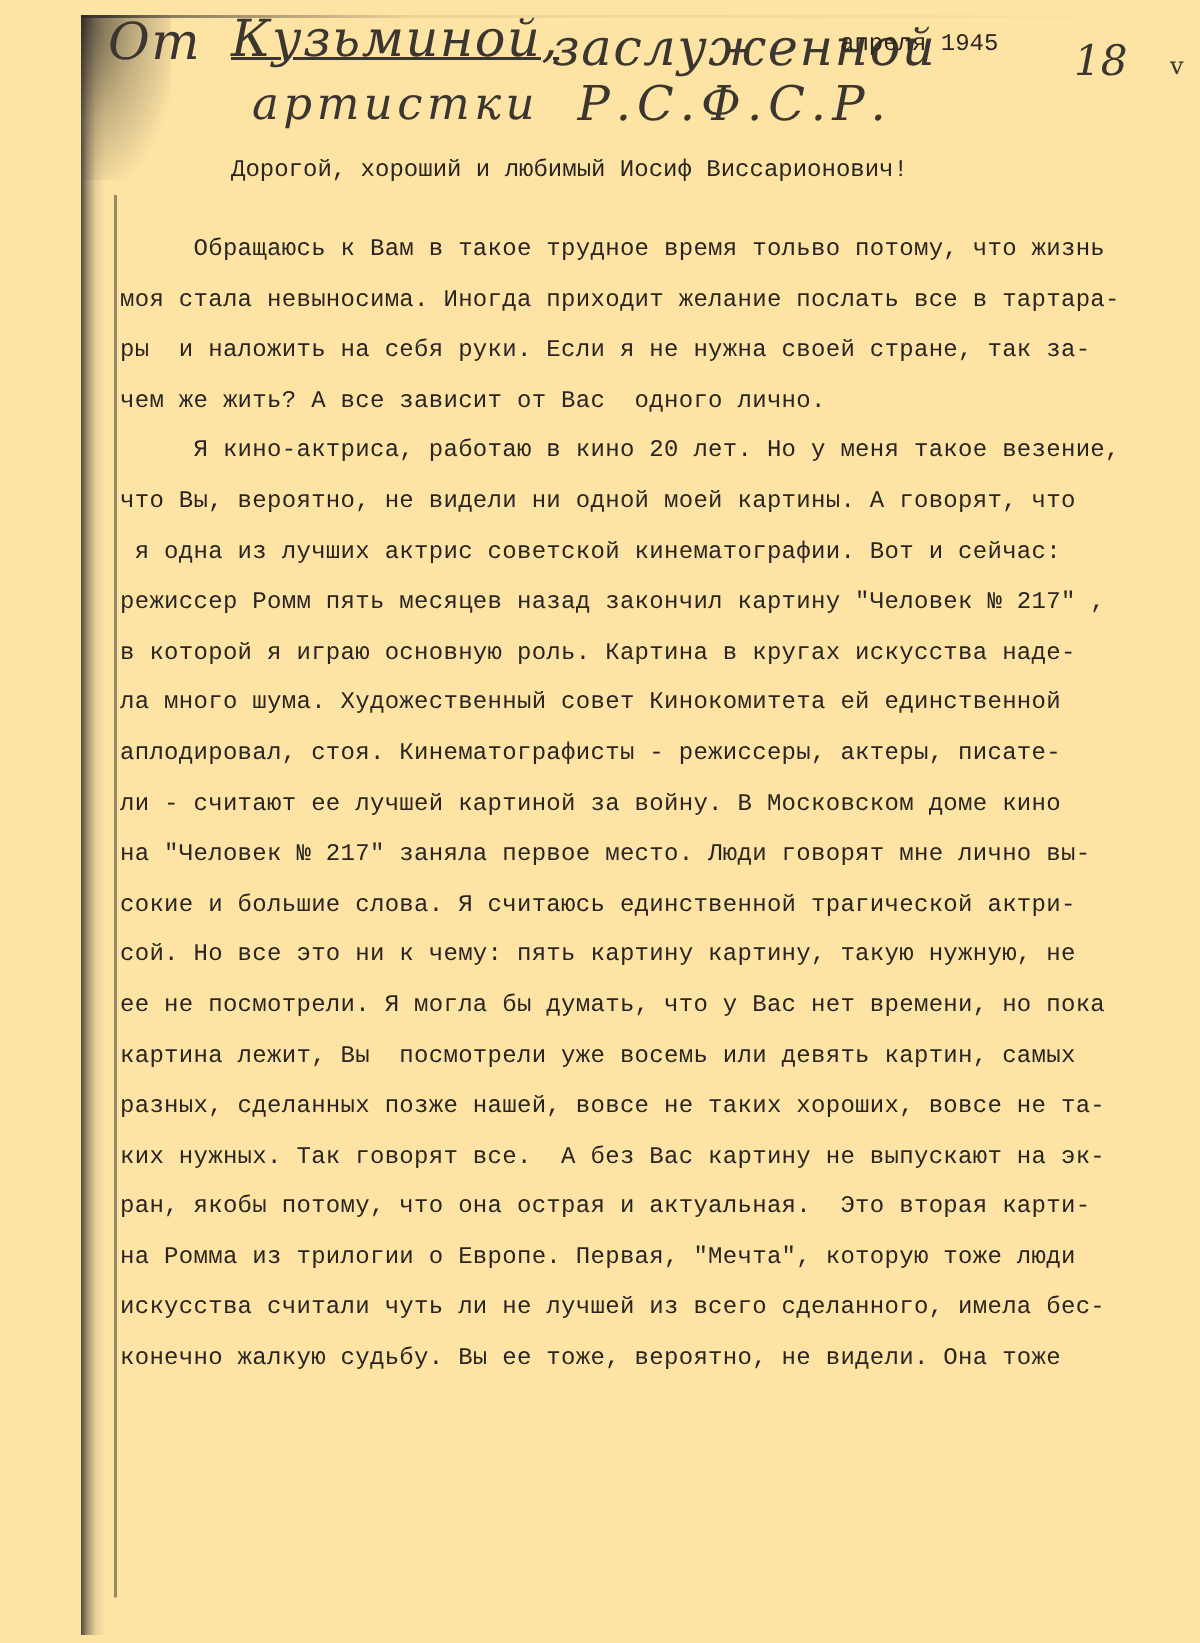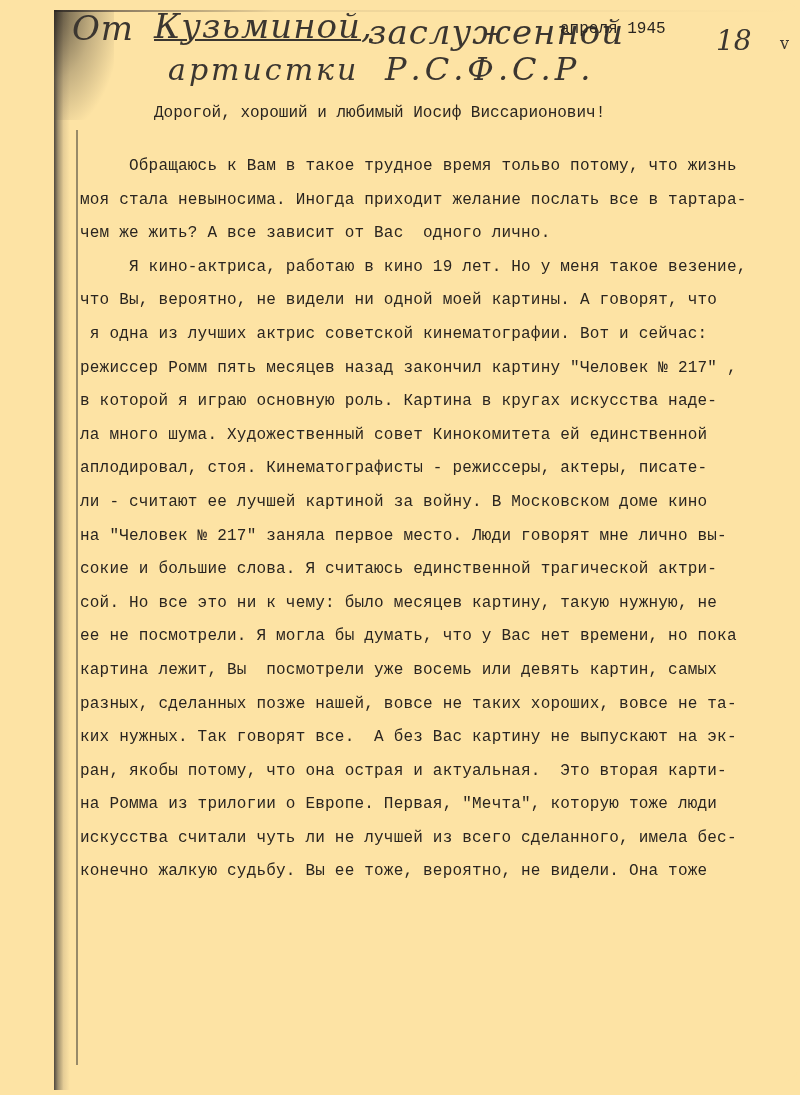--- a/index.html
+++ b/index.html
@@ -103,32 +103,33 @@
   <span class="handwriting hw-region">Р.С.Ф.С.Р.</span>
   <span class="handwriting hw-page">18</span>
   <span class="handwriting hw-check">v</span>
 
   <div class="date">апреля 1945</div>
   <div class="salutation">Дорогой, хороший и любимый Иосиф Виссарионович!</div>
 
   <div class="body-text">
     <span class="line">     Обращаюсь к Вам в такое трудное время тольво потому, что жизнь</span>
     <span class="line">моя стала невыносима. Иногда приходит желание послать все в тартара-</span>
+    <span class="line">ры  и наложить на себя руки. Если я не нужна своей стране, так за-</span>
     <span class="line">чем же жить? А все зависит от Вас  одного лично.</span>
-    <span class="line">     Я кино-актриса, работаю в кино 19 лет. Но у меня такое везение,</span>
+    <span class="line">     Я кино-актриса, работаю в кино 20 лет. Но у меня такое везение,</span>
     <span class="line">что Вы, вероятно, не видели ни одной моей картины. А говорят, что</span>
     <span class="line"> я одна из лучших актрис советской кинематографии. Вот и сейчас:</span>
     <span class="line">режиссер Ромм пять месяцев назад закончил картину "Человек № 217" ,</span>
     <span class="line">в которой я играю основную роль. Картина в кругах искусства наде-</span>
     <span class="line">ла много шума. Художественный совет Кинокомитета ей единственной</span>
     <span class="line">аплодировал, стоя. Кинематографисты - режиссеры, актеры, писате-</span>
     <span class="line">ли - считают ее лучшей картиной за войну. В Московском доме кино</span>
     <span class="line">на "Человек № 217" заняла первое место. Люди говорят мне лично вы-</span>
     <span class="line">сокие и большие слова. Я считаюсь единственной трагической актри-</span>
-    <span class="line">сой. Но все это ни к чему: было месяцев картину, такую нужную, не</span>
+    <span class="line">сой. Но все это ни к чему: пять картину картину, такую нужную, не</span>
     <span class="line">ее не посмотрели. Я могла бы думать, что у Вас нет времени, но пока</span>
     <span class="line">картина лежит, Вы  посмотрели уже восемь или девять картин, самых</span>
     <span class="line">разных, сделанных позже нашей, вовсе не таких хороших, вовсе не та-</span>
     <span class="line">ких нужных. Так говорят все.  А без Вас картину не выпускают на эк-</span>
     <span class="line">ран, якобы потому, что она острая и актуальная.  Это вторая карти-</span>
     <span class="line">на Ромма из трилогии о Европе. Первая, "Мечта", которую тоже люди</span>
     <span class="line">искусства считали чуть ли не лучшей из всего сделанного, имела бес-</span>
     <span class="line">конечно жалкую судьбу. Вы ее тоже, вероятно, не видели. Она тоже</span>
   </div>
 </div>

